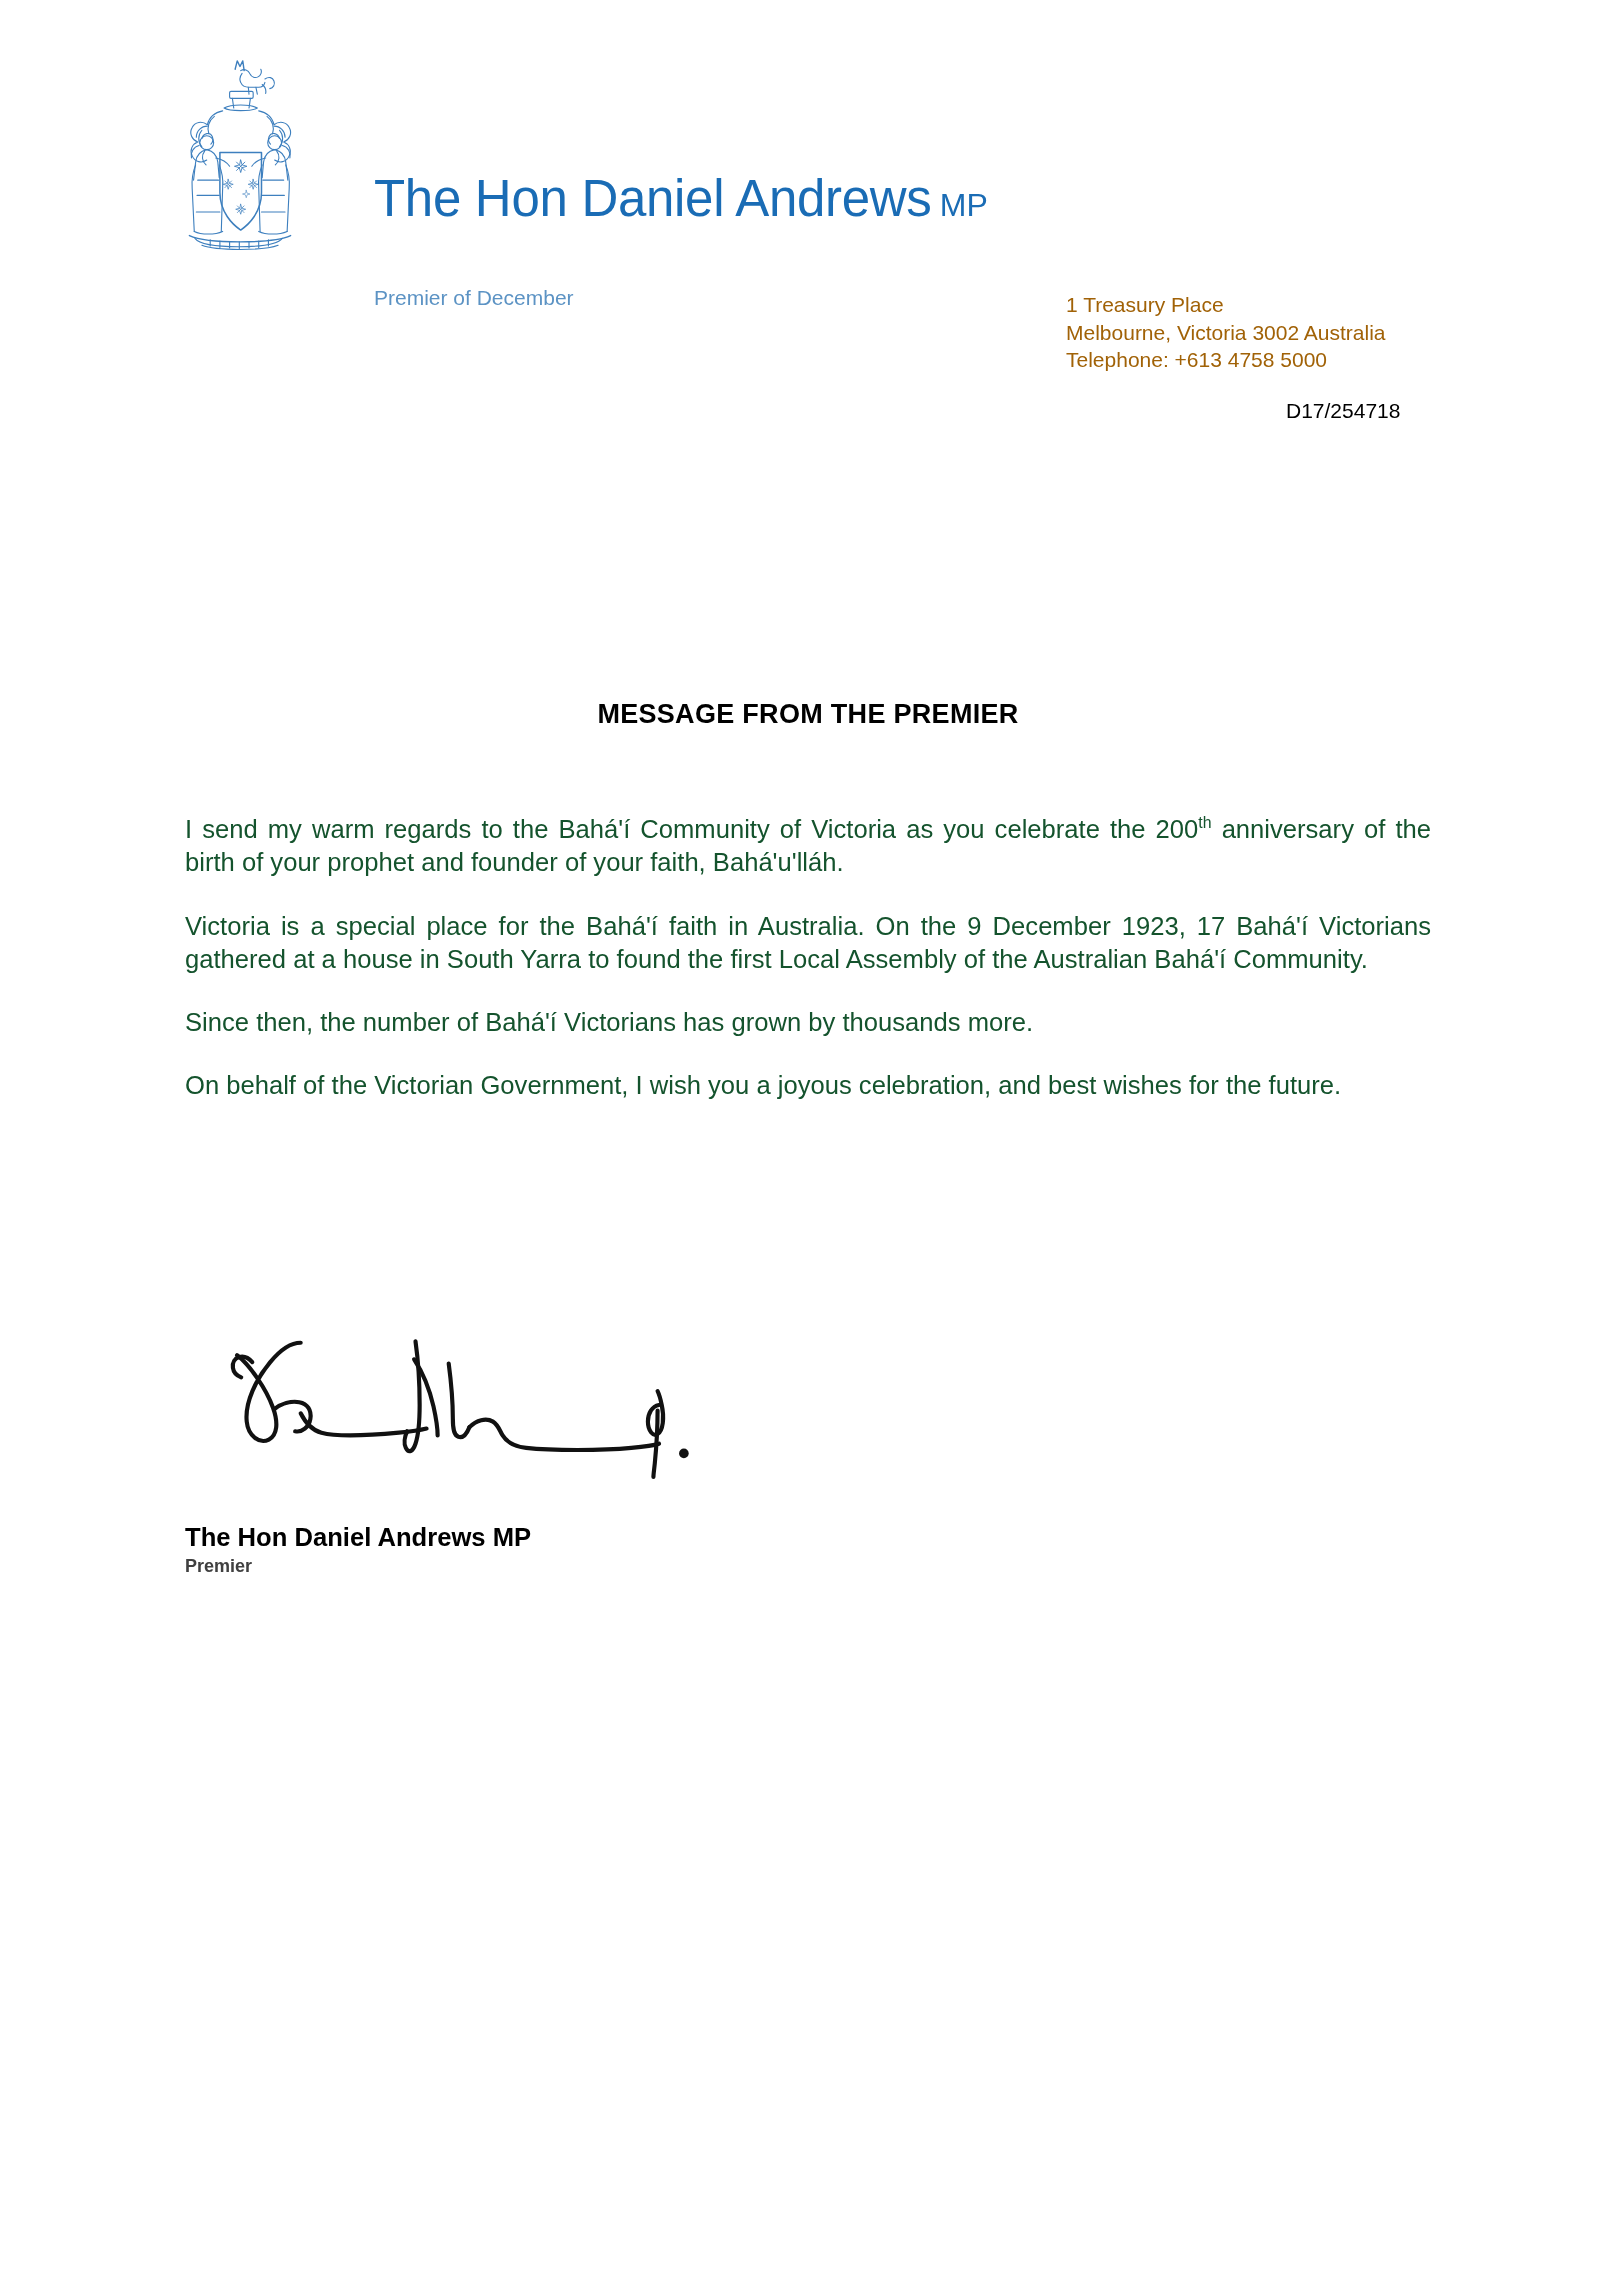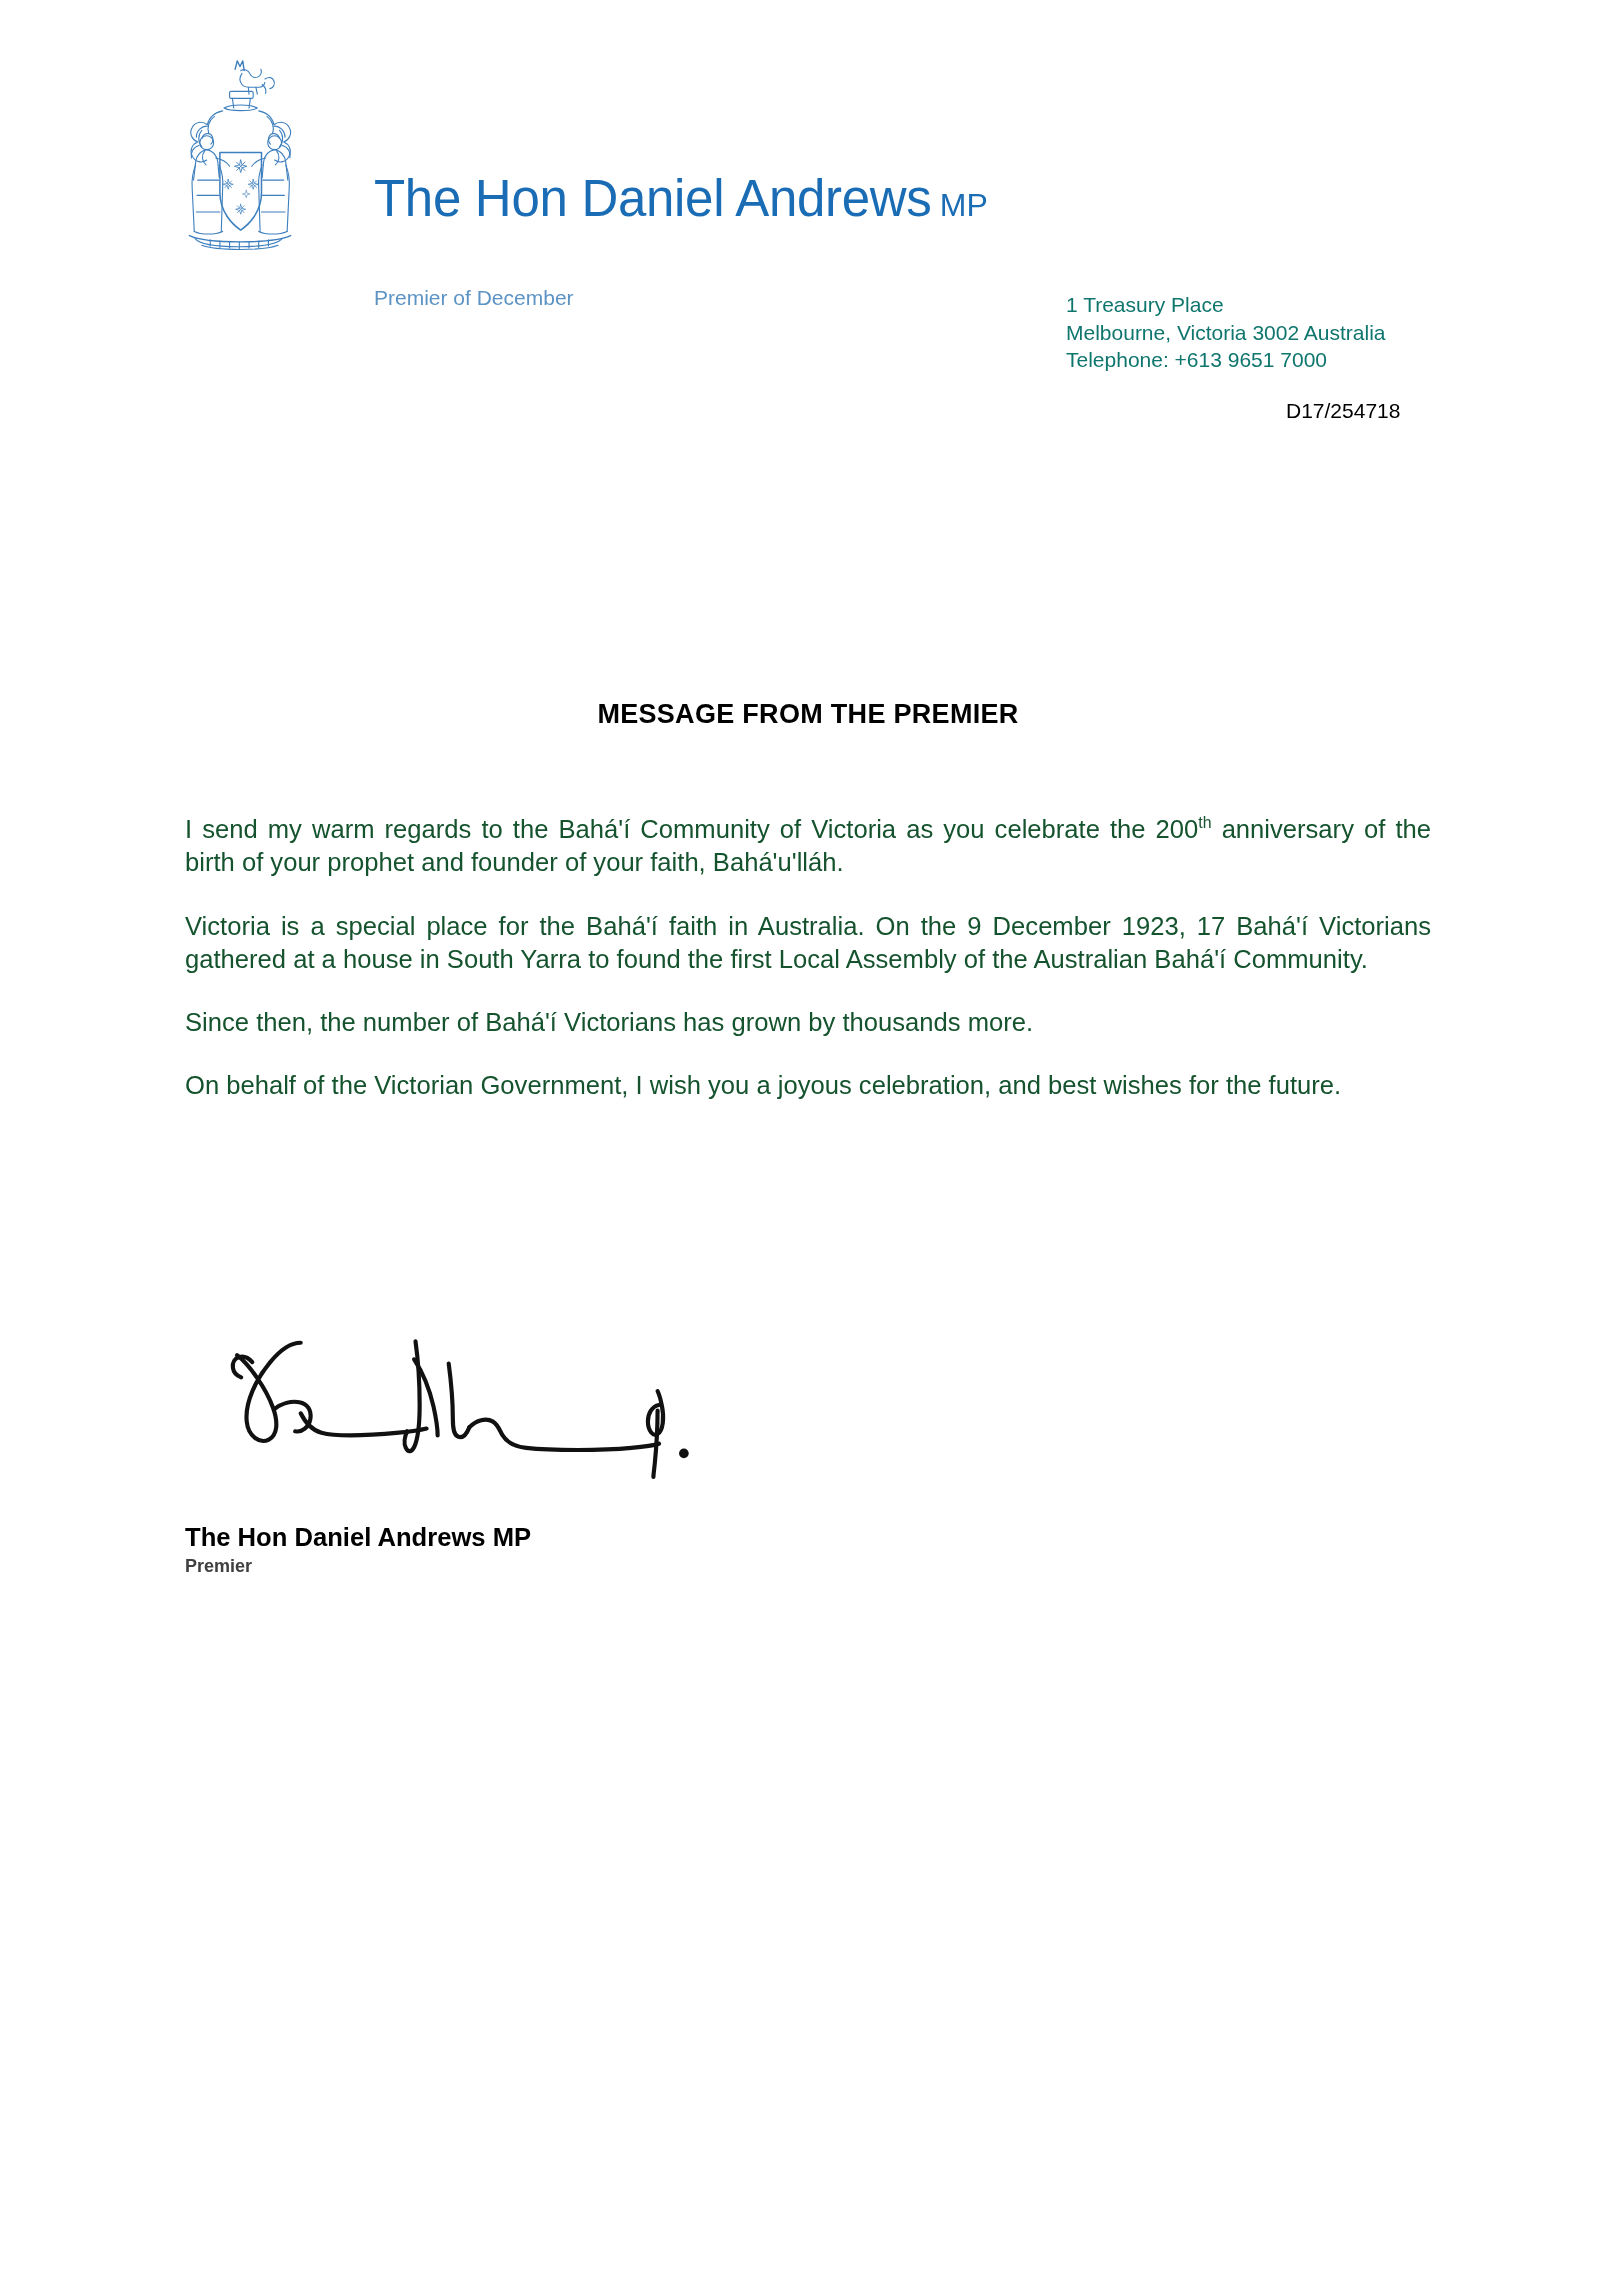--- a/index.html
+++ b/index.html
@@ -63,21 +63,21 @@
     color: #5c93c4;
     white-space: nowrap;
     line-height: 1;
   }
   .lh-address {
     position: absolute;
     left: 1066px;
     top: 291px;
     font-size: 21px;
     font-weight: 400;
-    color: #0f766e;
+    color: #a16207;
     line-height: 1.32;
     white-space: nowrap;
   }
   .lh-address div { white-space: nowrap; }
 
   .ref-number {
     position: absolute;
     left: 1286px;
     top: 400px;
     font-size: 21px;
@@ -239,21 +239,21 @@
       </svg>
     </div>
 
     <div class="lh-title"><span>The Hon Daniel Andrews</span><span class="mp">MP</span></div>
 
     <div class="lh-subtitle">Premier of December</div>
 
     <div class="lh-address">
       <div>1 Treasury Place</div>
       <div>Melbourne, Victoria 3002 Australia</div>
-      <div>Telephone: +613 9651 7000</div>
+      <div>Telephone: +613 4758 5000</div>
     </div>
 
     <div class="ref-number">D17/254718</div>
   </div>
 
   <div class="doc-title">MESSAGE FROM THE PREMIER</div>
 
   <div class="body-block">
     <p class="para"><span>I send my warm regards to the Bahá'í Community of Victoria as you celebrate the 200</span><sup>th</sup><span> anniversary of the birth of your prophet and founder of your faith, Bahá'u'lláh.</span></p>
 

